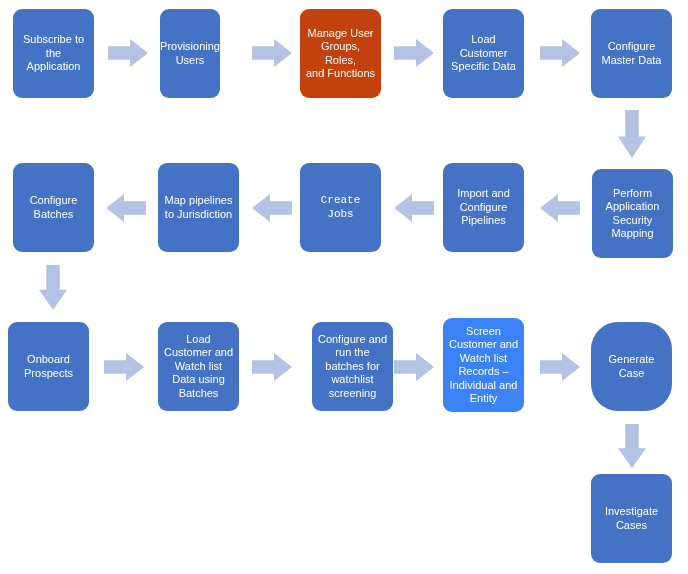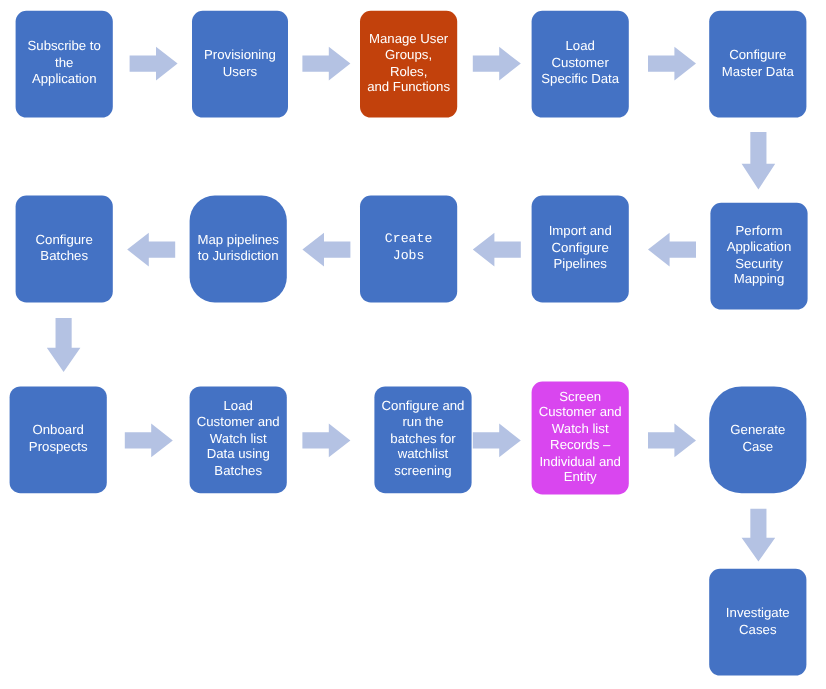--- a/index.html
+++ b/index.html
@@ -46,21 +46,21 @@
 </style>
 </head>
 <body>
 
 <div id="canvas">
     <div class="node" style="left: 13px; top: 9px; width: 81px; height: 89px; background: rgb(68, 114, 196);">
       <span class="node-label" style="color: rgb(255, 255, 255);">Subscribe to
 the
 Application</span>
     </div>
-    <div class="node" style="left: 160px; top: 9px; width: 80px; height: 89px; background: rgb(68, 114, 196);">
+    <div class="node" style="left: 160px; top: 9px; width: 60px; height: 89px; background: rgb(68, 114, 196);">
       <span class="node-label" style="color: rgb(255, 255, 255);">Provisioning
 Users</span>
     </div>
     <div class="node" style="left: 300px; top: 9px; width: 81px; height: 89px; background: #c2410c;">
       <span class="node-label" style="color: rgb(255, 255, 255);">Manage User
 Groups, Roles,
 and Functions</span>
     </div>
     <div class="node" style="left: 443px; top: 9px; width: 81px; height: 89px; background: rgb(68, 114, 196);">
       <span class="node-label" style="color: rgb(255, 255, 255);">Load
@@ -78,21 +78,21 @@
 Mapping</span>
     </div>
     <div class="node" style="left: 443px; top: 163px; width: 81px; height: 89px; background: rgb(68, 114, 196);">
       <span class="node-label" style="color: rgb(255, 255, 255);">Import and
 Configure
 Pipelines</span>
     </div>
     <div class="node" style="left: 300px; top: 163px; width: 81px; height: 89px; background: rgb(68, 114, 196);">
       <span class="node-label" style="color: rgb(255, 255, 255); font-family: Liberation Mono, monospace;">Create Jobs</span>
     </div>
-    <div class="node" style="left: 158px; top: 163px; width: 81px; height: 89px; background: rgb(68, 114, 196); border-radius: 21px;">
+    <div class="node" style="left: 158px; top: 163px; width: 81px; height: 89px; background: rgb(68, 114, 196);">
       <span class="node-label" style="color: rgb(255, 255, 255);">Map pipelines
 to Jurisdiction</span>
     </div>
     <div class="node" style="left: 13px; top: 163px; width: 81px; height: 89px; background: rgb(68, 114, 196);">
       <span class="node-label" style="color: rgb(255, 255, 255);">Configure
 Batches</span>
     </div>
     <div class="node" style="left: 8px; top: 322px; width: 81px; height: 89px; background: rgb(68, 114, 196);">
       <span class="node-label" style="color: rgb(255, 255, 255);">Onboard
 Prospects</span>
@@ -104,21 +104,21 @@
 Data using
 Batches</span>
     </div>
     <div class="node" style="left: 300px; top: 322px; width: 81px; height: 89px; background: rgb(68, 114, 196); margin-left: 12px;">
       <span class="node-label" style="color: rgb(255, 255, 255);">Configure and
 run  the
 batches for
 watchlist
 screening</span>
     </div>
-    <div class="node" style="left: 443px; top: 318px; width: 81px; height: 94px; background: #d946ef;">
+    <div class="node" style="left: 443px; top: 318px; width: 81px; height: 94px; background: #3b82f6;">
       <span class="node-label" style="color: rgb(255, 255, 255);">Screen
 Customer and
 Watch list
 Records –
 Individual and
 Entity</span>
     </div>
     <div class="node" style="left: 591px; top: 322px; width: 81px; height: 89px; background: rgb(68, 114, 196); border-radius: 27px;">
       <span class="node-label" style="color: rgb(255, 255, 255);">Generate
 Case</span>

